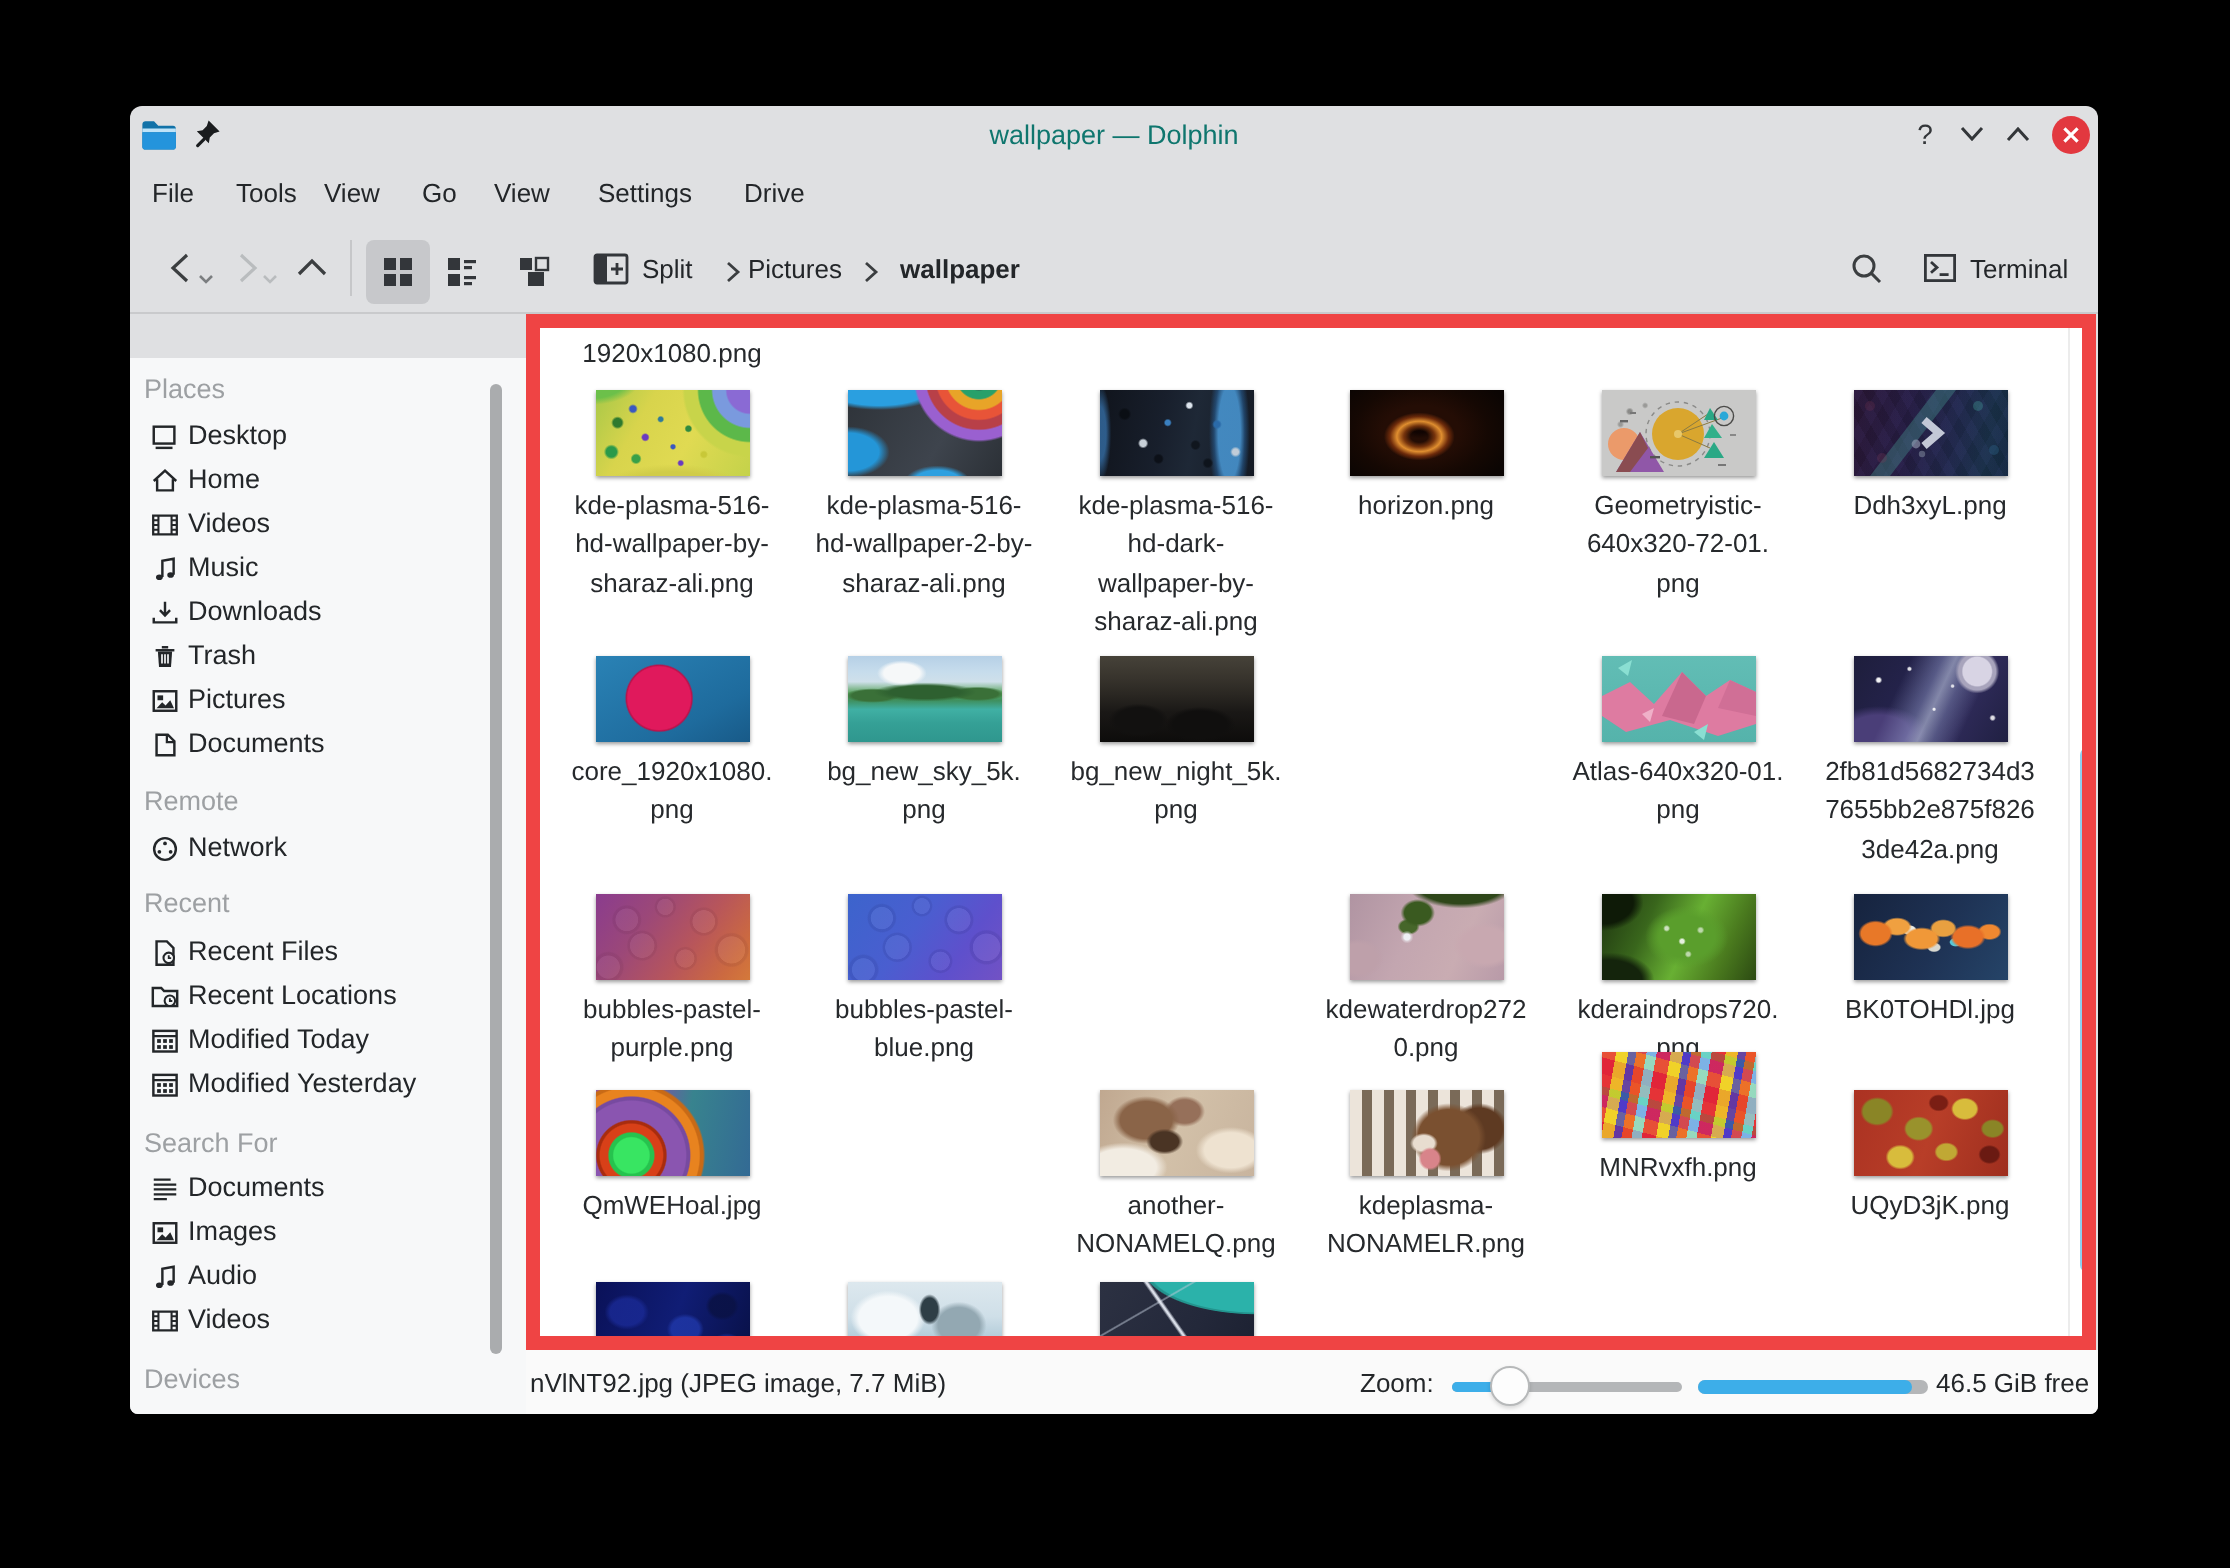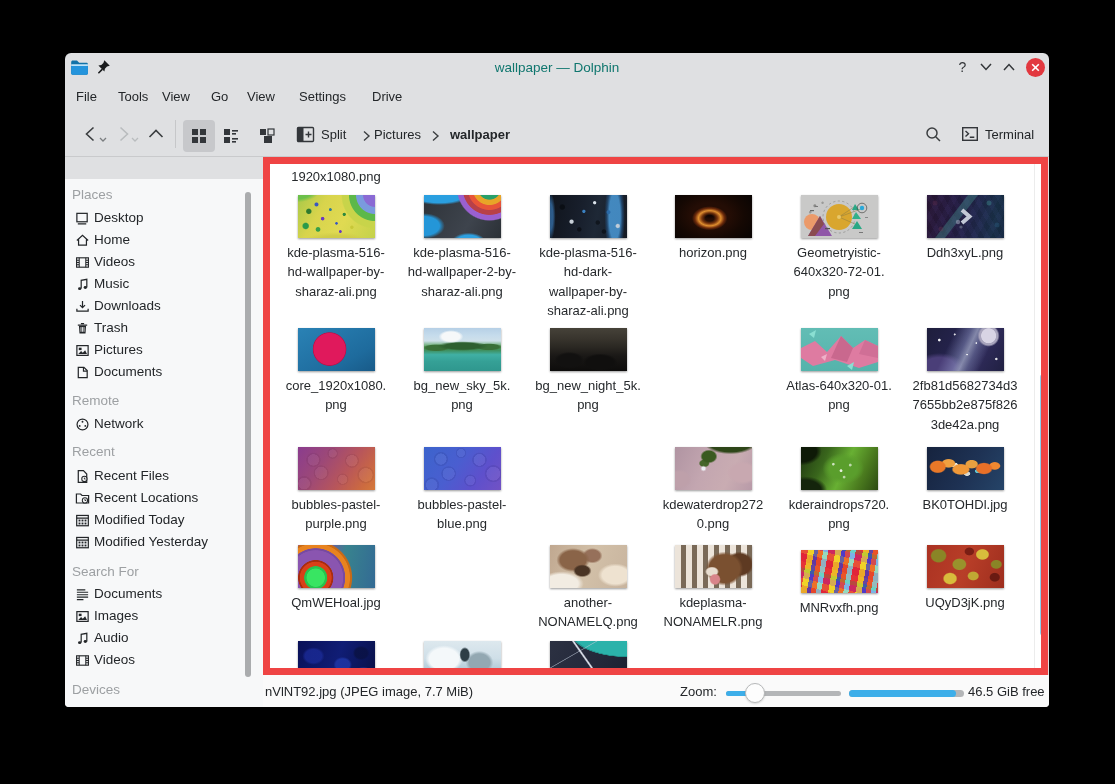--- a/index.html
+++ b/index.html
@@ -378,21 +378,21 @@
         <div class="nm">QmWEHoal.jpg</div>
       </div>
     <div class="cell" style="left:259px;top:381px">
         <div class="th t43"></div>
         <div class="nm">another-<br>NONAMELQ.png</div>
       </div>
     <div class="cell" style="left:384px;top:381px">
         <div class="th t44"></div>
         <div class="nm">kdeplasma-<br>NONAMELR.png</div>
       </div>
-    <div class="cell" style="left:510px;top:386px">
+    <div class="cell" style="left:510px;top:362px">
         <div class="th t45"></div>
         <div class="nm">MNRvxfh.png</div>
       </div>
     <div class="cell" style="left:636px;top:381px">
         <div class="th t46"></div>
         <div class="nm">UQyD3jK.png</div>
       </div>
 
     <div class="cell" style="left:7px;top:477px">
         <div class="th t51"></div>

